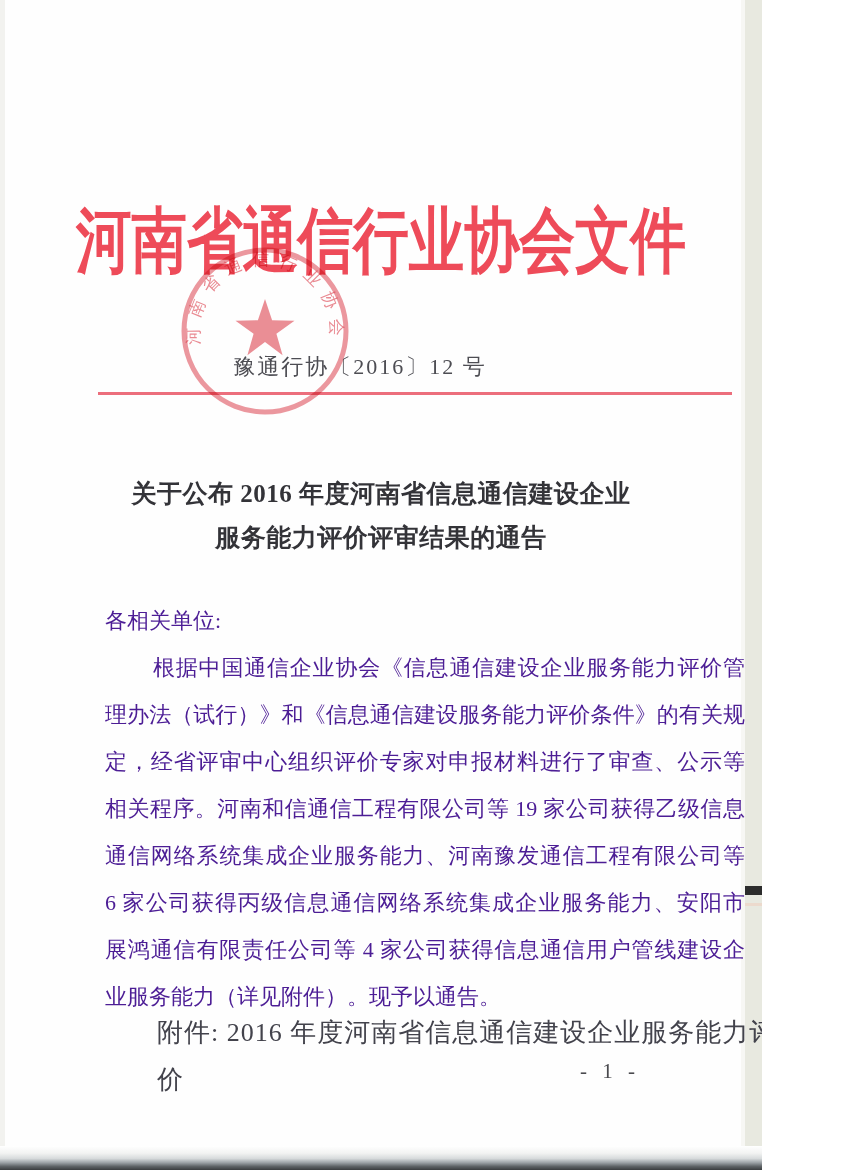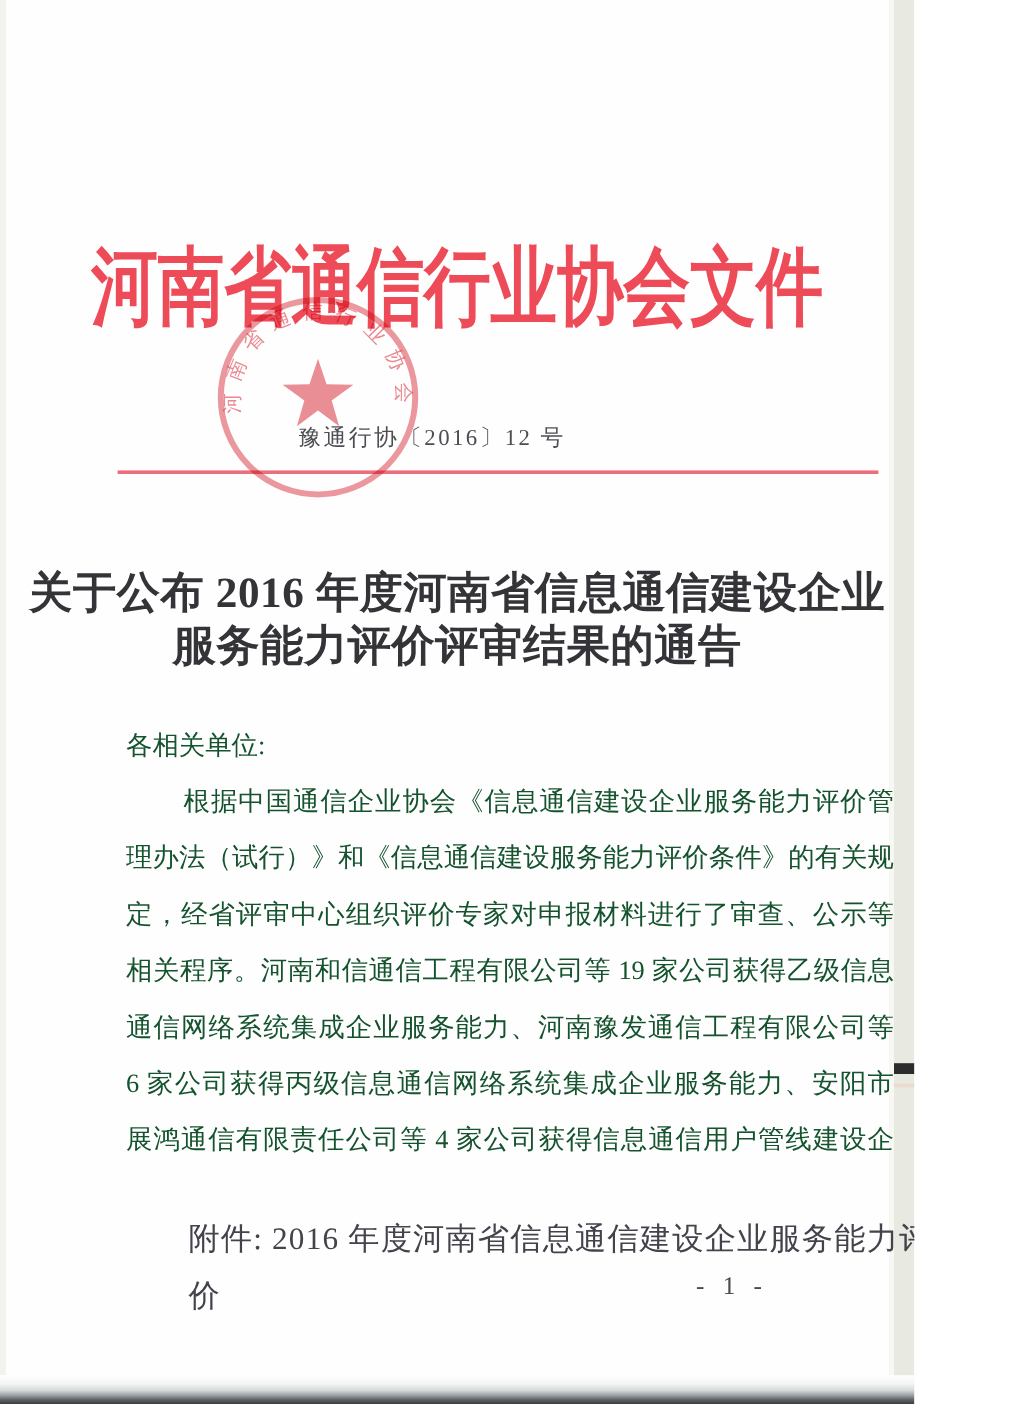--- a/index.html
+++ b/index.html
@@ -44,46 +44,46 @@
     font-size: 66px; font-weight: bold; color: #ee4b59;
     letter-spacing: 0px; white-space: nowrap;
     transform: scaleX(0.84) scaleY(1.08);
     transform-origin: 50% 50%;
     line-height: 90px;
   }
 
   .doc-number {
     position: absolute; top: 352px; left: 0; width: 720px;
     text-align: center;
-    font-size: 19px; color: #4d4d53; letter-spacing: 2px;
+    font-size: 22px; color: #4d4d53; letter-spacing: 2px;
   }
 
   .red-line {
     position: absolute; top: 392px; left: 98px; width: 634px; height: 3px;
     background: #ec6e7c;
   }
 
   
   .seal {
     position: absolute; left: 170px; top: 236px;
     mix-blend-mode: multiply;
   }
 
   
   .doc-title {
     position: absolute; top: 472px; left: 0; width: 100%;
     text-align: center;
-    font-size: 36px; font-weight: bold; color: #333338;
+    font-size: 25px; font-weight: bold; color: #333338;
     line-height: 44px; letter-spacing: 0.5px;
   }
 
   
   .body-block {
     position: absolute; top: 597px; left: 105px; width: 640px;
-    font-size: 22px; color: #14532d; line-height: 47px;
+    font-size: 22px; color: #4c1d95; line-height: 47px;
   }
   .body-line {
     height: 47px;
     text-align: justify;
     text-align-last: justify;
     white-space: nowrap;
   }
   .body-line.plain {
     text-align: left;
     text-align-last: left;
@@ -133,19 +133,20 @@
 
   <div class="body-block">
     <div class="body-line plain">各相关单位:</div>
     <div class="body-line indent">根据中国通信企业协会《信息通信建设企业服务能力评价管</div>
     <div class="body-line">理办法（试行）》和《信息通信建设服务能力评价条件》的有关规</div>
     <div class="body-line">定，经省评审中心组织评价专家对申报材料进行了审查、公示等</div>
     <div class="body-line">相关程序。河南和信通信工程有限公司等 19 家公司获得乙级信息</div>
     <div class="body-line">通信网络系统集成企业服务能力、河南豫发通信工程有限公司等</div>
     <div class="body-line">6 家公司获得丙级信息通信网络系统集成企业服务能力、安阳市</div>
     <div class="body-line">展鸿通信有限责任公司等 4 家公司获得信息通信用户管线建设企</div>
+    <div class="body-line plain">业服务能力（详见附件）。现予以通告。</div>
   </div>
 
   <div class="attachment-line">附件: 2016 年度河南省信息通信建设企业服务能力评价</div>
 
   <div class="page-number">- 1 -</div>
 
 </div>
 
 </body></html>

